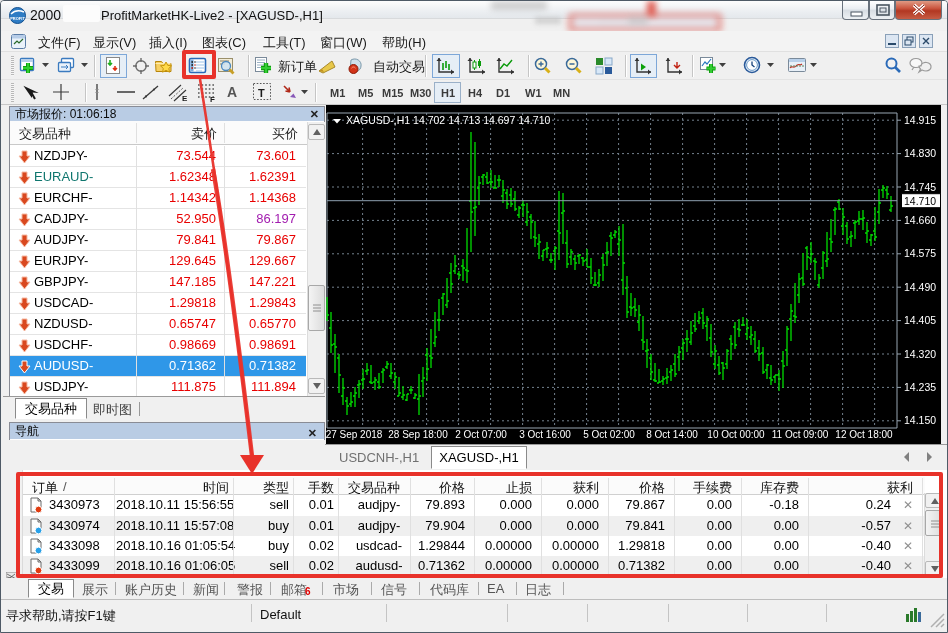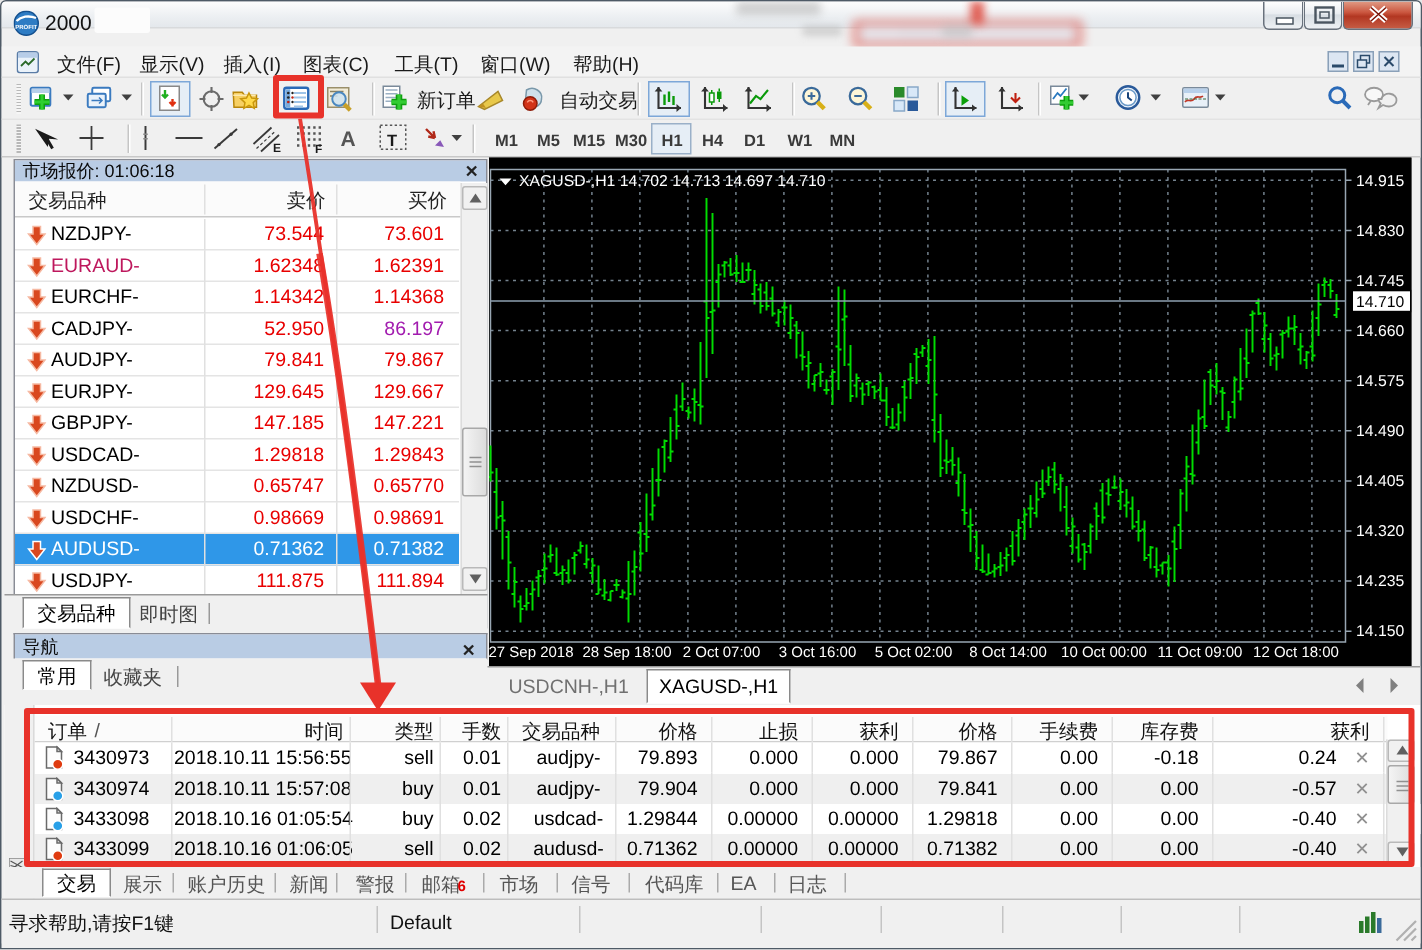--- a/index.html
+++ b/index.html
@@ -52,20 +52,21 @@
 <div id="win">
 
 <div id="title">
  <svg class="abs" style="left:8px;top:6px" width="17" height="17" viewBox="0 0 17 17">
         <circle cx="8.5" cy="8.5" r="8" fill="#2e7cc4"></circle>
         <circle cx="8.5" cy="8.5" r="8" fill="none" stroke="#15508e"></circle>
         <path d="M2 7c3-3 8-4 13-2" stroke="#fff" stroke-width="1.6" fill="none"></path>
         <text x="8.5" y="12.5" font-size="4" fill="#fff" text-anchor="middle" font-weight="bold">PROFIT</text>
       </svg>
  <span class="t1">2000</span>
+ <span class="t2">ProfitMarketHK-Live2 - [XAGUSD-,H1]</span>
 
  <div class="abs" style="left:62px;top:4px;width:37px;height:17px;background:#fcfcfc;border-radius:2px"></div>
  <div class="abs" style="left:490px;top:0px;width:56px;height:9px;background:#b4b4b4;opacity:.6;filter:blur(3px)"></div>
  <div class="abs" style="left:534px;top:16px;width:26px;height:7px;background:#bcbcbc;opacity:.6;filter:blur(2.5px)"></div>
  <div class="abs" style="left:598px;top:18px;width:28px;height:6px;background:#c4c4c4;opacity:.55;filter:blur(2.5px)"></div>
  <div class="abs" style="left:568px;top:13px;width:152px;height:17px;background:#e4edf5;border:3px solid #dd4438;filter:blur(3.5px);opacity:.85"></div>
  <div class="abs" style="left:646px;top:0;width:9px;height:15px;background:#dd4438;filter:blur(3px);opacity:.85"></div>
  <div class="abs" style="left:627px;top:16px;width:20px;height:8px;background:#b8b8b8;opacity:.55;filter:blur(3px)"></div>
 
  <div class="wbtn" id="btnmin" style="left:841px;width:27px">
@@ -358,21 +359,21 @@
           <span class="mwsym" style="color:#000">NZDJPY-</span>
           <span class="mwa" style="left:100px;width:106px;color:#e80000">73.544</span>
           <span class="mwa" style="left:190px;width:96px;color:#e80000">73.601</span>
           <div class="colsep" style="left:126px;top:0;height:21px"></div>
           <div class="colsep" style="left:214px;top:0;height:21px"></div>
         </div>
         <div class="mwrow" style="top:60px;">
           <svg style="position:absolute;left:8px;top:4px" width="13" height="14" viewBox="0 0 13 14">
             <path d="M4 1h5v5h3l-5.5 7L1 6h3z" fill="#d9481f" stroke="#f6b9a2" stroke-width="1"></path>
           </svg>
-          <span class="mwsym" style="color:#be185d">EURAUD-</span>
+          <span class="mwsym" style="color:#0f766e">EURAUD-</span>
           <span class="mwa" style="left:100px;width:106px;color:#e80000">1.62348</span>
           <span class="mwa" style="left:190px;width:96px;color:#e80000">1.62391</span>
           <div class="colsep" style="left:126px;top:0;height:21px"></div>
           <div class="colsep" style="left:214px;top:0;height:21px"></div>
         </div>
         <div class="mwrow" style="top:81px;">
           <svg style="position:absolute;left:8px;top:4px" width="13" height="14" viewBox="0 0 13 14">
             <path d="M4 1h5v5h3l-5.5 7L1 6h3z" fill="#d9481f" stroke="#f6b9a2" stroke-width="1"></path>
           </svg>
           <span class="mwsym" style="color:#000">EURCHF-</span>
@@ -487,25 +488,20 @@
 
 <div class="abs" id="mwtabs" style="left:2px;top:395px;width:322px;height:25px;background:#f0f0f0;border-top:1px solid #9a9a9a">
  <div class="tabactive" style="left:12px;top:1px;width:72px;height:21px;line-height:20px">交易品种</div>
  <span class="tabplain" style="position:absolute;left:90px;top:4px">即时图</span>
  <div class="tsep" style="left:136px;top:5px;height:14px"></div>
 </div>
 
 <div class="panel" id="nav" style="left:8px;top:421px;width:316px;height:18px;border-bottom:none">
  <div class="phead" style="height:16px;line-height:16px">导航</div>
  <span class="px" style="right:7px;top:4px">✕</span>
-</div>
-<div class="abs" id="navtabs" style="left:2px;top:438px;width:322px;height:24px;background:#f0f0f0">
- <div class="tabactive" style="left:12px;top:1px;width:46px;height:20px;line-height:19px">常用</div>
- <span class="tabplain" style="position:absolute;left:66px;top:4px">收藏夹</span>
- <div class="tsep" style="left:115px;top:5px;height:14px"></div>
 </div>
 <div class="abs" style="left:2px;top:462px;width:322px;height:7px;background:#f0f0f0"></div>
 
 <div class="abs" id="chartwrap" style="left:325px;top:104px;width:615px;height:339px;background:#000">
       <svg width="615" height="339" viewBox="0 0 615 339" style="position:absolute;left:0;top:0">
         <rect width="615" height="339" fill="#000"></rect>
         <path d="M36.6 8V323M68.6 8V323M100.6 8V323M132.6 8V323M164.6 8V323M196.6 8V323M228.6 8V323M260.6 8V323M292.6 8V323M324.6 8V323M356.6 8V323M388.6 8V323M420.6 8V323M452.6 8V323M484.6 8V323M516.6 8V323M548.6 8V323" stroke="#74828e" stroke-width="1" stroke-dasharray="2 3" fill="none"></path>
         <path d="M1 15.2H571M1 48.6H571M1 82.0H571M1 115.4H571M1 148.8H571M1 182.2H571M1 215.6H571M1 249.0H571M1 282.4H571M1 315.8H571" stroke="#74828e" stroke-width="1" stroke-dasharray="2 3" fill="none"></path>
         <path d="M1 8H571V323H1z" stroke="#98a6b2" fill="none"></path>
         <path d="M1 192V216M-1 213h2M1 210h2M5 207V248M3 223h2M5 240h2M9 229V268M7 239h2M9 242h2M13 249V288M11 253h2M13 270h2M17 273V300M15 291h2M17 283h2M21 292V310M19 296h2M21 301h2M25 287V302M23 299h2M25 297h2M29 282V302M27 291h2M29 288h2M33 275V293M31 280h2M33 279h2M37 264V284M35 275h2M37 274h2M41 258V270M39 266h2M41 265h2M45 260V279M43 277h2M45 278h2M49 272V285M47 277h2M49 275h2M53 268V284M51 277h2M53 282h2M57 263V278M55 267h2M57 265h2M61 256V264M59 262h2M61 259h2M65 258V274M63 271h2M65 268h2M69 267V284M67 277h2M69 272h2M73 272V291M71 291h2M73 288h2M77 281V295M75 292h2M77 290h2M81 289V296M79 295h2M81 289h2M85 281V289M83 285h2M85 285h2M89 288V294M87 293h2M89 290h2M93 269V310M91 294h2M93 291h2M97 262V292M95 276h2M97 273h2M101 243V276M99 250h2M101 264h2M105 224V263M103 251h2M105 253h2M109 207V242M107 238h2M109 232h2M113 194V226M111 215h2M113 215h2M117 188V210M115 193h2M117 189h2M121 173V203M119 200h2M121 196h2M125 158V188M123 168h2M125 179h2M129 150V169M127 166h2M129 161h2M133 166V174M131 169h2M133 170h2M137 154V176M135 161h2M137 163h2M141 123V178M139 165h2M141 166h2M145 27V147M143 96h2M145 107h2M149 37V131M147 103h2M149 102h2M153 71V100M151 83h2M153 78h2M157 69V80M155 72h2M157 70h2M161 67V79M159 72h2M161 78h2M165 65V83M163 77h2M165 77h2M169 70V83M167 83h2M169 83h2M173 70V82M171 75h2M173 75h2M177 75V98M175 91h2M177 85h2M181 84V104M179 88h2M181 99h2M185 83V102M183 90h2M185 99h2M189 86V106M187 94h2M189 104h2M193 101V113M191 110h2M193 103h2M197 95V112M195 100h2M197 100h2M201 98V121M199 117h2M201 107h2M205 109V134M203 112h2M205 117h2M209 116V142M207 132h2M209 133h2M213 129V154M211 139h2M213 137h2M217 145V156M215 151h2M217 145h2M221 137V153M219 144h2M221 143h2M225 148V158M223 155h2M225 155h2M229 141V165M227 146h2M229 143h2M233 86V155M231 126h2M233 128h2M237 88V139M235 108h2M237 106h2M241 125V163M239 138h2M241 159h2M245 144V160M243 152h2M245 147h2M249 150V165M247 154h2M249 158h2M253 149V159M251 151h2M253 150h2M257 152V161M255 153h2M257 156h2M261 144V162M259 155h2M261 162h2M265 153V179M263 162h2M265 173h2M269 167V181M267 180h2M269 180h2M273 164V182M271 178h2M273 170h2M277 149V176M275 153h2M277 160h2M281 137V161M279 148h2M281 147h2M285 127V151M283 131h2M285 133h2M289 125V133M287 130h2M289 127h2M293 121V151M291 139h2M293 135h2M297 119V190M295 175h2M297 158h2M301 171V213M299 183h2M301 207h2M305 188V211M303 202h2M305 203h2M309 193V212M307 202h2M309 205h2M313 200V226M311 217h2M313 210h2M317 211V245M315 235h2M317 237h2M321 234V263M319 246h2M321 245h2M325 249V275M323 253h2M325 267h2M329 258V277M327 275h2M329 276h2M333 264V278M331 278h2M333 277h2M337 271V280M335 276h2M337 274h2M341 263V279M339 273h2M341 272h2M345 260V276M343 267h2M345 265h2M349 249V272M347 259h2M349 269h2M353 241V266M351 252h2M353 247h2M357 234V255M355 243h2M357 238h2M361 225V247M359 234h2M361 234h2M365 216V240M363 237h2M365 228h2M369 208V227M367 221h2M369 224h2M373 206V219M371 216h2M373 213h2M377 203V224M375 208h2M377 218h2M381 211V236M379 221h2M381 214h2M385 219V252M383 233h2M385 247h2M389 240V264M387 259h2M389 246h2M393 251V270M391 260h2M393 268h2M397 257V275M395 258h2M397 263h2M401 244V264M399 259h2M401 246h2M405 230V255M403 234h2M405 239h2M409 217V244M407 222h2M409 240h2M413 214V232M411 224h2M413 225h2M417 212V221M415 220h2M417 220h2M421 214V235M419 229h2M421 223h2M425 221V240M423 232h2M425 230h2M429 226V248M427 234h2M429 246h2M433 235V256M431 243h2M433 249h2M437 242V269M435 248h2M437 267h2M441 259V274M439 265h2M441 260h2M445 260V280M443 273h2M445 275h2M449 270V278M447 272h2M449 270h2M453 265V286M451 270h2M453 274h2M457 246V283M455 256h2M457 261h2M461 221V261M459 245h2M461 224h2M465 199V236M463 214h2M465 206h2M469 178V218M467 211h2M469 212h2M473 168V198M471 190h2M473 174h2M477 148V181M475 173h2M477 179h2M481 141V165M479 143h2M481 152h2M485 137V158M483 153h2M485 149h2M489 153V175M487 156h2M489 157h2M493 169V183M491 180h2M493 173h2M497 146V174M495 163h2M497 148h2M501 127V162M499 156h2M501 154h2M505 114V147M503 134h2M505 137h2M509 102V130M507 105h2M509 104h2M513 94V105M511 97h2M513 104h2M517 103V130M515 121h2M517 112h2M521 117V139M519 121h2M521 134h2M525 126V142M523 132h2M525 131h2M529 115V134M527 118h2M529 117h2M533 106V120M531 116h2M533 114h2M537 105V125M535 114h2M537 113h2M541 117V138M539 128h2M541 126h2M545 129V141M543 135h2M545 130h2M549 102V136M547 126h2M549 132h2M553 84V119M551 107h2M553 98h2M557 80V93M555 85h2M557 83h2M561 81V94M559 85h2M561 89h2M565 91V107M563 105h2M565 101h2" stroke="#00dd00" stroke-width="1.3" fill="none"></path>

